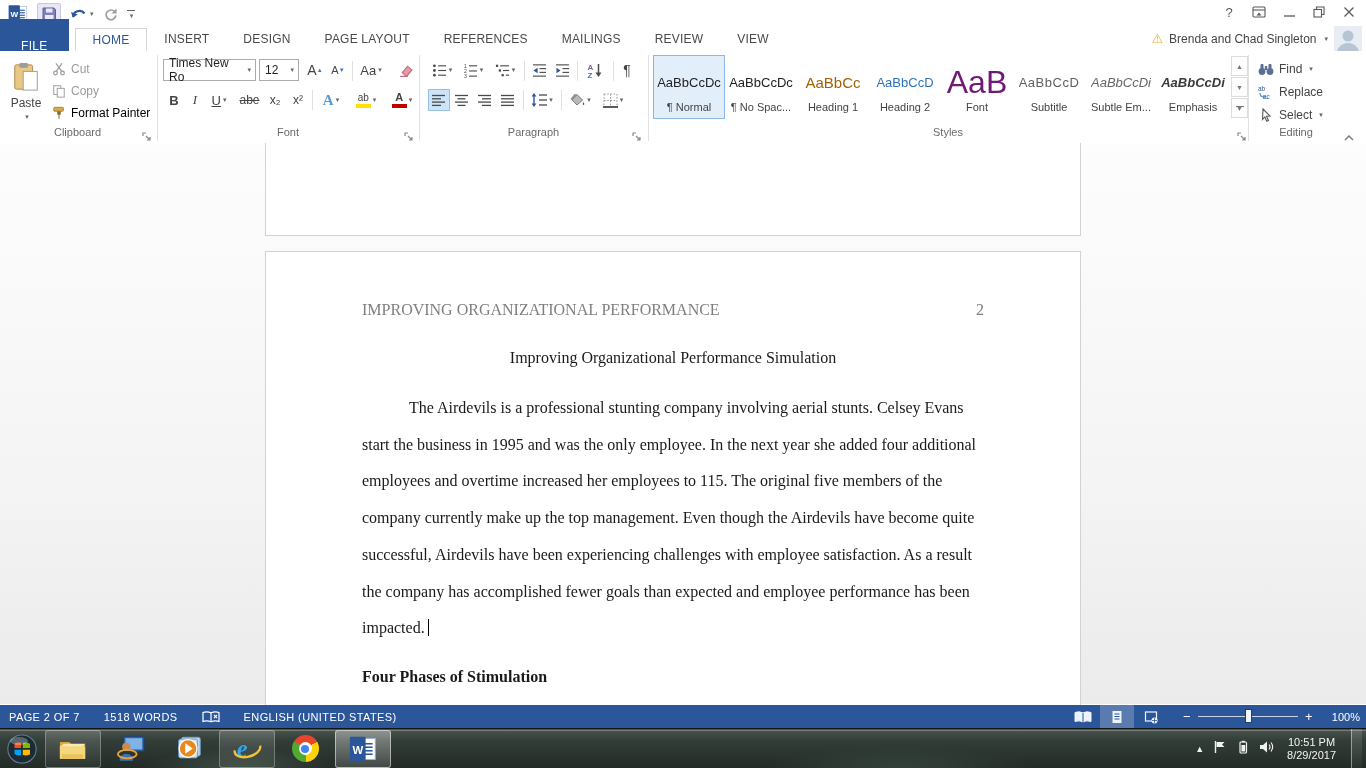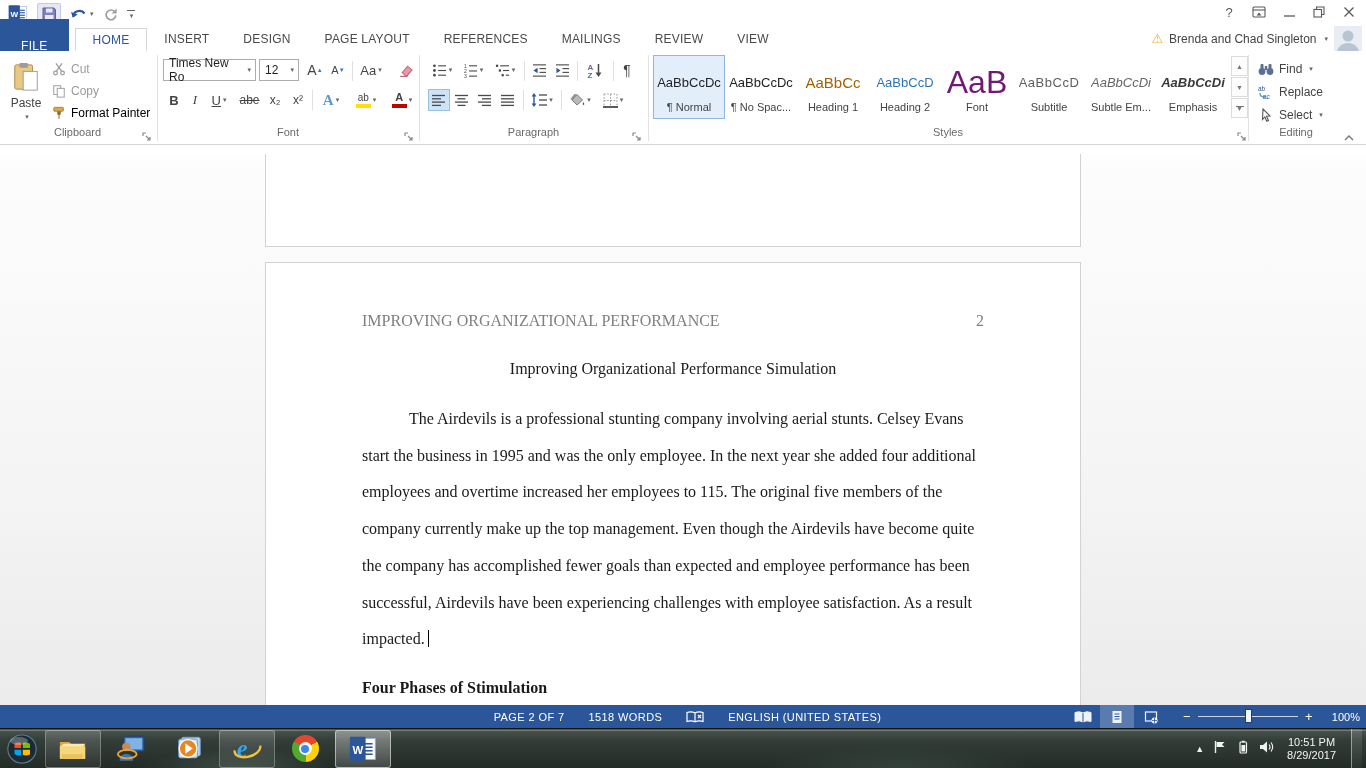--- a/index.html
+++ b/index.html
@@ -66,37 +66,37 @@
   .pv-title { font-size:32px; color:#701a75;margin-top:8px; }
   .pv-sub { font-size:13px; color:#5f5f5f; letter-spacing:.5px; }
   .pv-subem { font-size:13px; color:#666; font-style:italic; }
   .pv-em { font-size:13px; color:#3a3a3a; font-style:italic; font-weight:bold; }
   .gal-scroll { position:absolute; left:1231px; width:17px; height:20px; border:1px solid #dcdcdc;
     background:#fdfdfd; display:flex; align-items:center; justify-content:center; color:#777; font-size:7px; }
   .edit-row { position:absolute; left:1258px; height:20px; display:flex; align-items:center; gap:5px; font-size:12px; color:#444; }
   .collapse-btn { position:absolute; left:1344px; top:76px; color:#777; }
 
   
-  .docarea { position:absolute; top:155px; left:0; right:0; height:560px;
+  .docarea { position:absolute; top:144px; left:0; right:0; height:560px;
     background:linear-gradient(180deg,#fdfdfd 0%,#f5f5f5 55%,#ebebeb 100%);padding-left:20px; }
   .page { position:absolute; left:265px; width:816px; background:#fff; border:1px solid #d2d2d2; }
   .page1 { top:-1px; height:93px; border-top:none; }
   .page2 { top:107px; height:454px; border-bottom:none; font-family:"Liberation Serif",serif; padding:0 96px; }
   .doc-header { margin-top:49px; display:flex; justify-content:space-between;
     color:#7f7f7f; font-size:16px; }
   .doc-title { margin-top:30px; text-align:center; font-size:16px; color:#1a1a1a; }
   .doc-body { margin-top:23px; font-size:16px; color:#1a1a1a; }
   .doc-line { line-height:36.7px; white-space:nowrap; }
   .indent { text-indent:47px; }
   .caret-bar { display:inline-block; width:1px; height:17px; background:#000; margin-left:3px; vertical-align:-3px; }
   .doc-heading { margin-top:12px; font-weight:bold; font-size:16px; line-height:36.7px; color:#1a1a1a; }
 
   
   .statusbar { position:absolute; top:705px; left:0; right:0; height:23px; background:#2b579a;
-    color:#fff; font-size:11px; display:flex; align-items:center; letter-spacing:.4px;justify-content:center; }
+    color:#fff; font-size:11px; display:flex; align-items:center; letter-spacing:.4px; }
   .sb-item { margin-left:24px; height:23px; display:flex; align-items:center; }
   .sb-item:first-child { margin-left:9px; }
   .sb-right { position:absolute; right:6px; top:0; height:23px; display:flex; align-items:center; }
   .view-btn { width:34px; height:23px; display:flex; align-items:center; justify-content:center; }
   .view-btn.active { background:rgba(255,255,255,.22); }
   .zoom-glyph { width:18px; text-align:center; font-size:13px; }
   .zoom-track { width:100px; height:1px; background:rgba(255,255,255,.75); position:relative; margin:0 2px; }
   .zoom-thumb { position:absolute; left:47px; top:-7px; width:7px; height:14px; background:#f2f5fa; border:1px solid #1e3e6e; }
   .zoom-label { width:42px; text-align:right; letter-spacing:0; }
 
@@ -750,22 +750,22 @@
       <div class="doc-header">
         <span>IMPROVING ORGANIZATIONAL PERFORMANCE</span>
         <span>2</span>
       </div>
       <div class="doc-title">Improving Organizational Performance Simulation</div>
       <div class="doc-body">
         <div class="doc-line indent">The Airdevils is a professional stunting company involving aerial stunts. Celsey Evans</div>
         <div class="doc-line">start the business in 1995 and was the only employee. In the next year she added four additional</div>
         <div class="doc-line">employees and overtime increased her employees to 115. The original five members of the</div>
         <div class="doc-line">company currently make up the top management. Even though the Airdevils have become quite</div>
+        <div class="doc-line">successful, Airdevils have been experiencing challenges with employee satisfaction. As a result</div>
         <div class="doc-line">the company has accomplished fewer goals than expected and employee performance has been</div>
-        <div class="doc-line">successful, Airdevils have been experiencing challenges with employee satisfaction. As a result</div>
         <div class="doc-line"><span>impacted.</span><span class="caret-bar"></span></div>
       </div>
       <div class="doc-heading">Four Phases of Stimulation</div>
     </div>
   </div>
 
   <div class="statusbar">
     <span class="sb-item">PAGE 2 OF 7</span>
     <span class="sb-item">1518 WORDS</span>
     <span class="sb-item">

